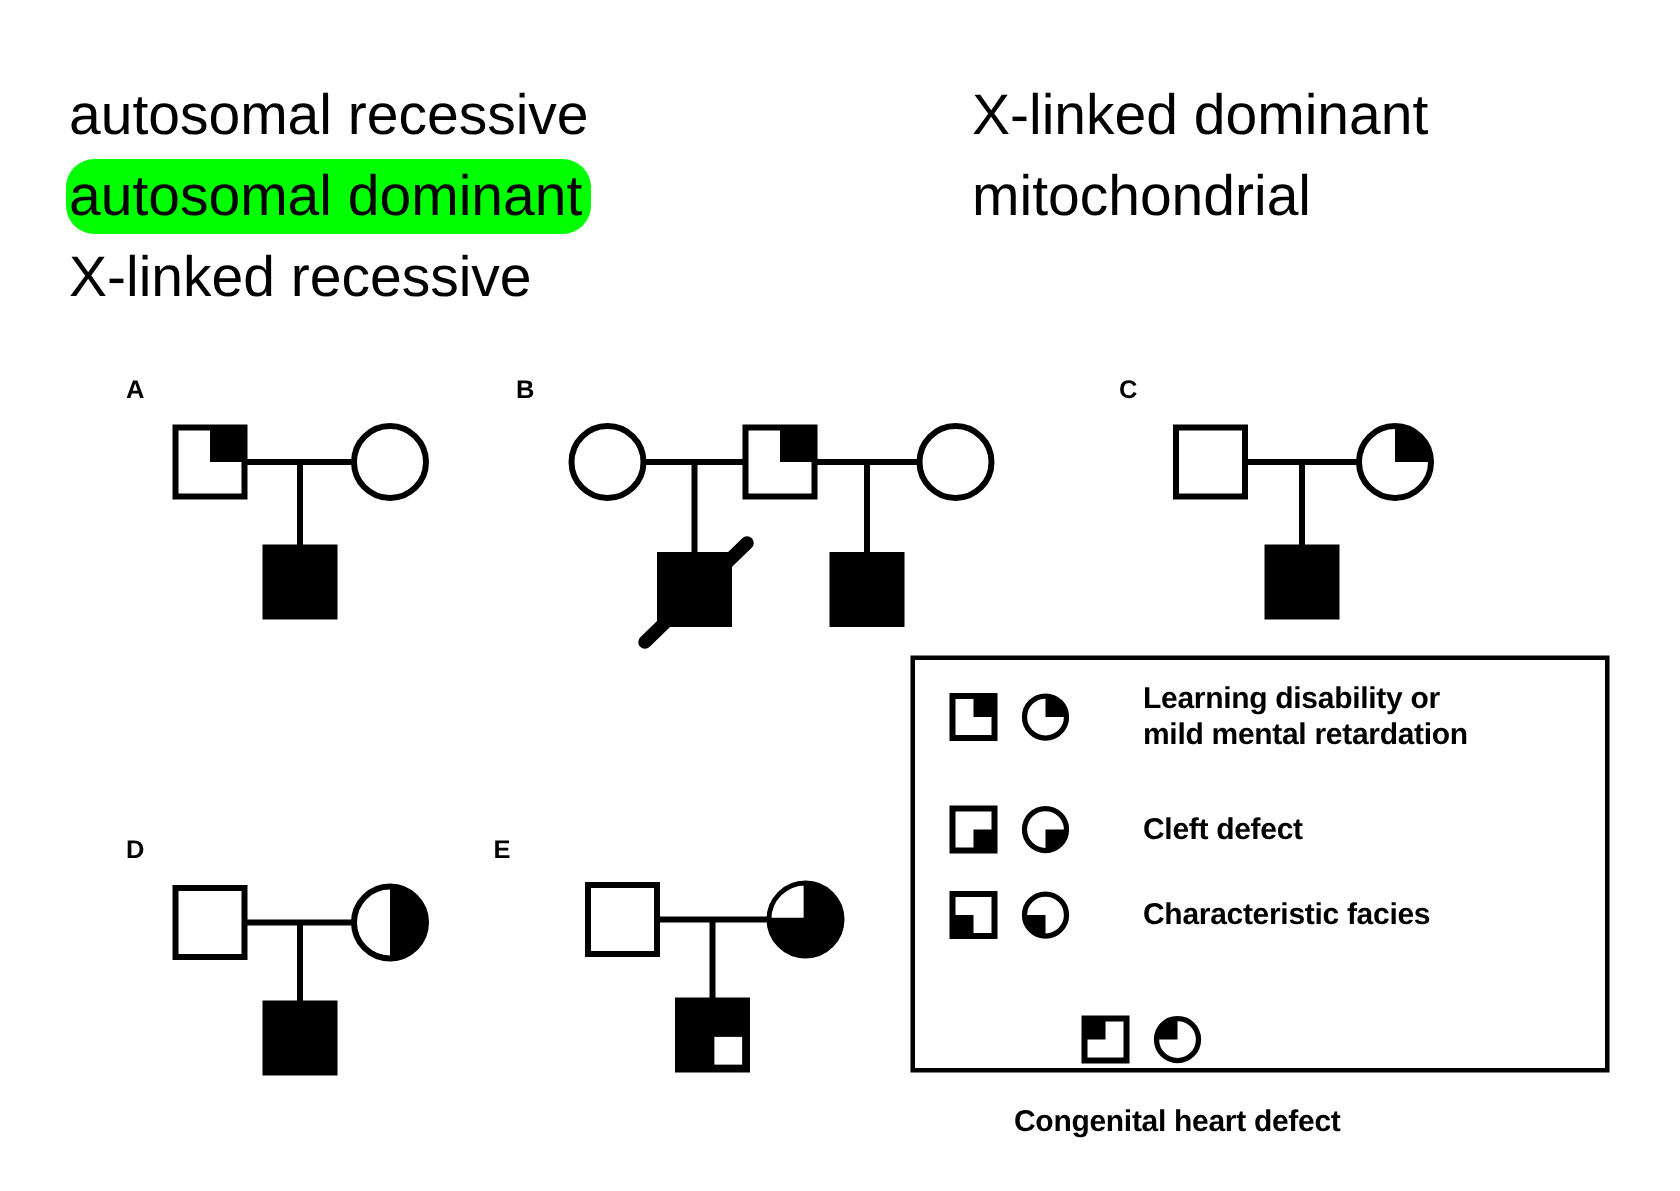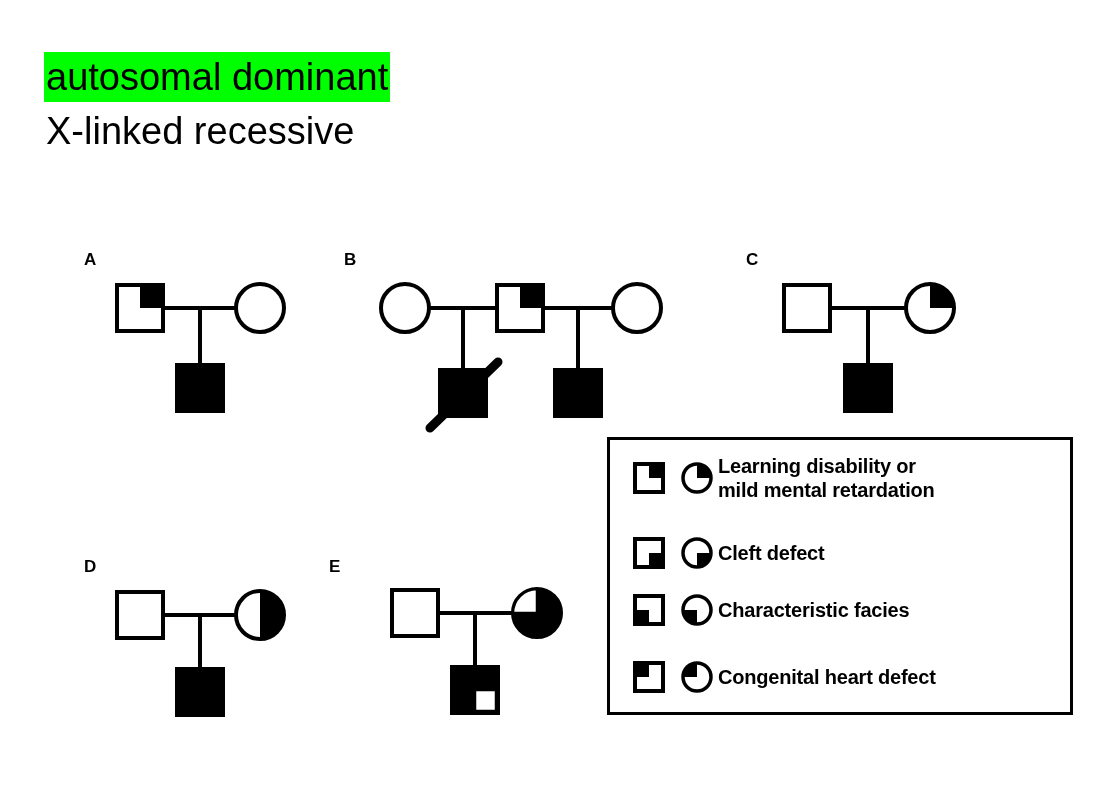--- a/index.html
+++ b/index.html
@@ -32,20 +32,21 @@
   #options-left  { left: 44px;  top: 52px; }
   #options-right { left: 646px; top: 52px; }
 
   .option-line {
     display: block;
     padding: 1px 2px;
     margin: 0 0 4px 0;
   }
   .option-line.highlighted {
     background: #00ff00;
+    border-radius: 19px;
   }
 
   
   .pedigree {
     position: absolute;
   }
   .ped-label {
     position: absolute;
     font-size: 17px;
     font-weight: bold;
@@ -78,38 +79,44 @@
     gap: 14px;
   }
   .legend-text {
     font-family: "Liberation Sans", sans-serif;
     font-size: 20px;
     line-height: 24px;
     font-weight: 600;
     letter-spacing: -0.2px;
     white-space: pre-line;
     color: #000;
+    margin-left: 44px;
   }
   #legend-row-0 { top: 14px; }
   #legend-row-1 { top: 96px; }
   #legend-row-2 { top: 153px; justify-content: space-between; }
-  #legend-row-3 { top: 220px; }
+  #legend-row-3 { top: 210px; flex-direction: column; }
 
   svg { display: block; overflow: visible; }
 </style>
 </head>
 <body>
 
 <div id="page-root">
 
   <div class="options-col" id="options-left">
+    <span class="option-line">autosomal recessive</span>
     <span class="option-line highlighted">autosomal dominant</span>
     <span class="option-line">X-linked recessive</span>
   </div>
 
+  <div class="options-col" id="options-right">
+    <span class="option-line">X-linked dominant</span>
+    <span class="option-line">mitochondrial</span>
+  </div>
 
   <div class="pedigree" id="pedigree-a" style="left:80px; top:250px; width:250px; height:170px;">
     <span class="ped-label" style="left:4px; top:0px;">A</span>
     <svg width="250" height="170" viewBox="0 0 250 170">
 
       <g>
         <rect x="37" y="35" width="46" height="46" fill="#fff" stroke="#000" stroke-width="4"></rect>
         <rect x="60" y="35" width="23" height="23" fill="#000"></rect>
       </g>
 

